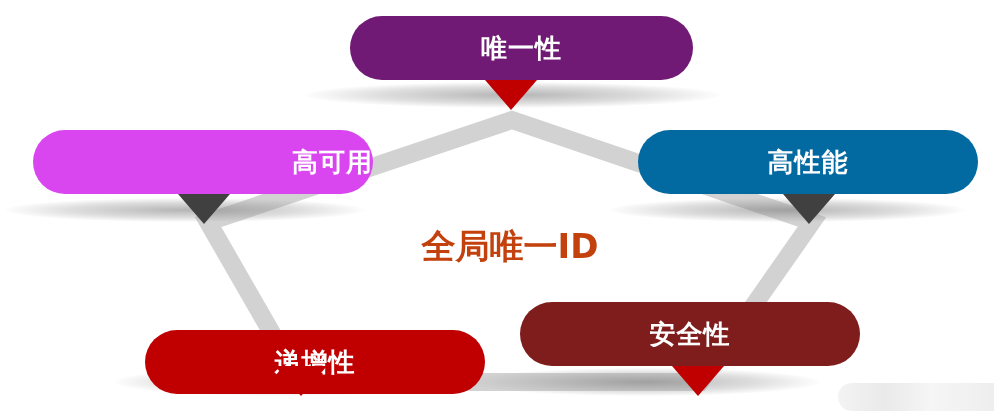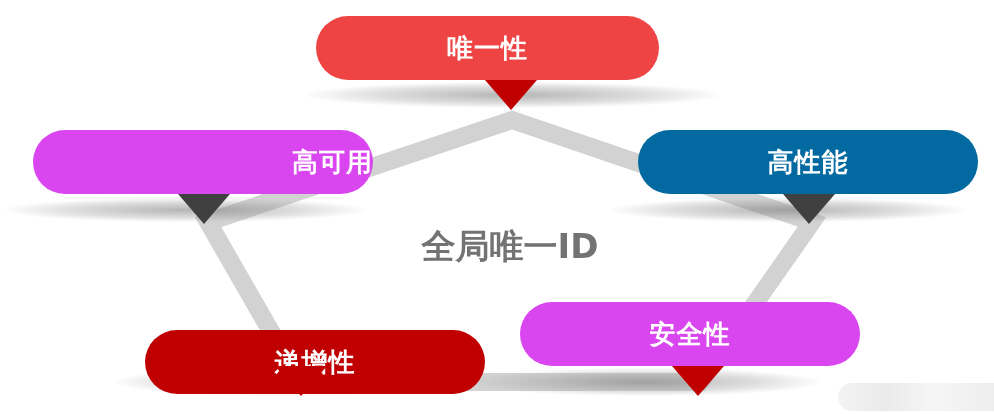--- a/index.html
+++ b/index.html
@@ -28,21 +28,21 @@
       border-top: 30px solid;
       z-index: 3;
     }
     .shadow {
       position: absolute; border-radius: 50%;
       background: radial-gradient(ellipse at center, rgba(120,120,120,0.55) 0%, rgba(160,160,160,0.35) 45%, rgba(255,255,255,0) 72%);
       z-index: 1;
     }
     .center-title {
       position: absolute; left: 395px; top: 222px; width: 230px; height: 50px;
-      font-size: 34px; font-weight: bold; color: #737373;
+      font-size: 34px; font-weight: bold; color: #c2410c;
       display: flex; align-items: center; justify-content: center;
       z-index: 2;
     }
     .watermark {
       position: absolute; left: 838px; top: 383px; width: 156px; height: 28px;
       border-radius: 14px 0 0 14px;
       background: linear-gradient(90deg, #f1f1f1, #e6e6e6 30%, #f4f4f4 60%, #ebebeb);
       opacity: 0.85; z-index: 4;
     }
   </style>
@@ -54,21 +54,21 @@
   <svg width="994" height="414" style="position:absolute;left:0;top:0;z-index:0;">
     <polygon points="512,120 208,222 300,382 700,382 812,222" fill="none" stroke="#d2d2d2" stroke-width="18" stroke-linejoin="miter"></polygon>
   </svg>
 
   <div class="shadow" style="left:305px;top:82px;width:415px;height:26px;"></div>
   <div class="shadow" style="left:5px;top:198px;width:360px;height:24px;"></div>
   <div class="shadow" style="left:610px;top:198px;width:355px;height:24px;"></div>
   <div class="shadow" style="left:115px;top:368px;width:330px;height:28px;"></div>
   <div class="shadow" style="left:470px;top:368px;width:350px;height:28px;"></div>
 
-  <div class="bubble" style="left:316px;top:16px;width:343px;height:64px;background:#ef4444;align-items:center;">
+  <div class="bubble" style="left:350px;top:16px;width:343px;height:64px;background:#701a75;align-items:center;">
     <span class="label">唯一性</span>
   </div>
   <div class="pointer" style="left:485px;top:80px;border-top-color:#c00000;"></div>
 
   <div class="bubble" style="left:33px;top:130px;width:340px;height:64px;background:#d946ef;justify-content:flex-end;">
     <span class="label">高可用</span>
   </div>
   <div class="pointer" style="left:178px;top:194px;border-top-color:#404040;"></div>
 
   <div class="bubble" style="left:638px;top:130px;width:340px;height:64px;background:#0369a1;">
@@ -76,19 +76,19 @@
   </div>
   <div class="pointer" style="left:783px;top:194px;border-top-color:#404040;"></div>
 
   <div class="center-title">全局唯一ID</div>
 
   <div class="bubble" style="left:145px;top:302px;width:340px;height:64px;background:#c00000;margin-top:28px;">
     <span class="label">递增性</span>
   </div>
   <div class="pointer" style="left:275px;top:366px;border-top-color:#c00000;"></div>
 
-  <div class="bubble" style="left:520px;top:302px;width:340px;height:64px;background:#d946ef;font-family:Liberation Serif, serif;">
+  <div class="bubble" style="left:520px;top:302px;width:340px;height:64px;background:#7f1d1d;font-family:Liberation Serif, serif;">
     <span class="label">安全性</span>
   </div>
   <div class="pointer" style="left:672px;top:366px;border-top-color:#c00000;"></div>
 
   <div class="watermark"></div>
 </div>
 
 </body></html>

